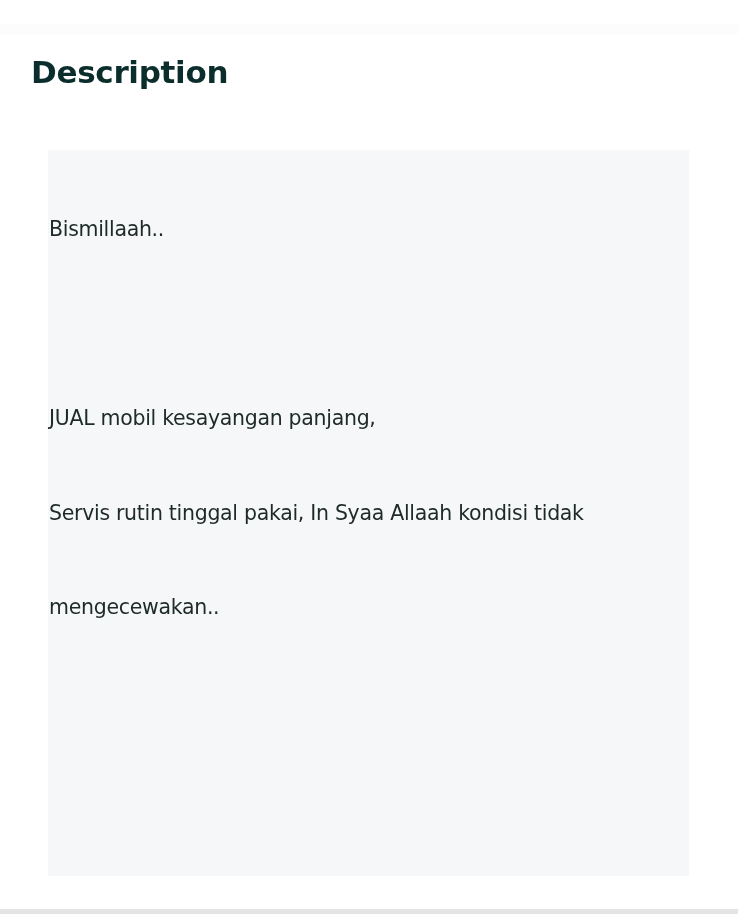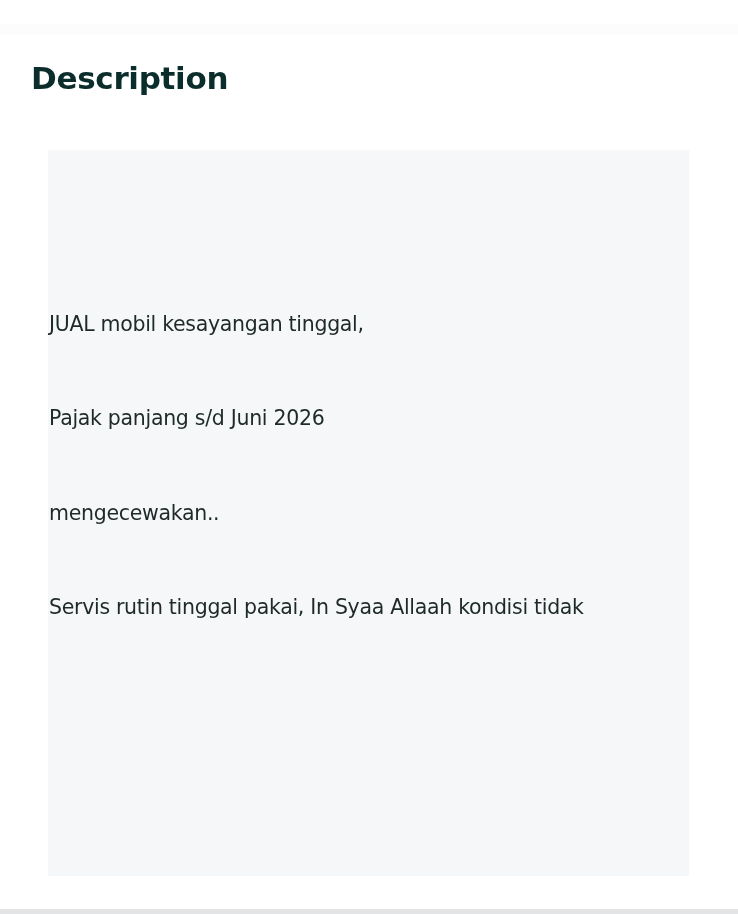--- a/index.html
+++ b/index.html
@@ -22,21 +22,21 @@
     }
     .top-divider {
       position: absolute;
       left: 0; top: 24px;
       width: 738px; height: 10px;
       background: #fcfcfc;
     }
     .section-title {
       position: absolute;
       left: 31px;
-      top: 58px;
+      top: 52px;
       margin: 0;
       font-family: "DejaVu Sans", sans-serif;
       font-weight: 700;
       font-size: 31px;
       letter-spacing: -0.3px;
       color: #0b2e2c;
       line-height: 40px;
     }
     .desc-box {
       position: absolute;
@@ -76,25 +76,25 @@
 <body>
 
 <div class="top-band"></div>
 <div class="top-divider"></div>
 
 <h2 class="section-title">Description</h2>
 
 <div class="desc-box"></div>
 
 <div class="desc-text">
+  <span class="desc-line">Bismillaah..</span>
   <span class="desc-line"></span>
-  <span class="desc-line">JUAL mobil kesayangan tinggal,</span>
-  <span class="desc-line">Pajak panjang s/d Juni 2026</span>
+  <span class="desc-line">JUAL mobil kesayangan panjang,</span>
+  <span class="desc-line">Servis rutin tinggal pakai, In Syaa Allaah kondisi tidak</span>
   <span class="desc-line">mengecewakan..</span>
-  <span class="desc-line">Servis rutin tinggal pakai, In Syaa Allaah kondisi tidak</span>
   
   
   
   
   
   
   
   
   
   

